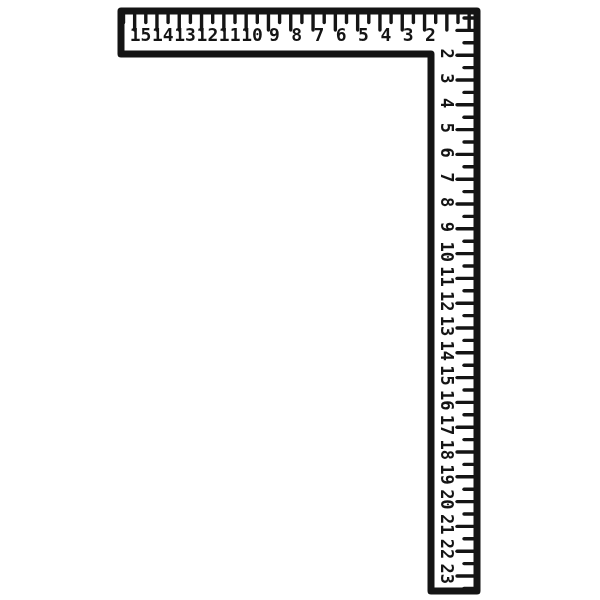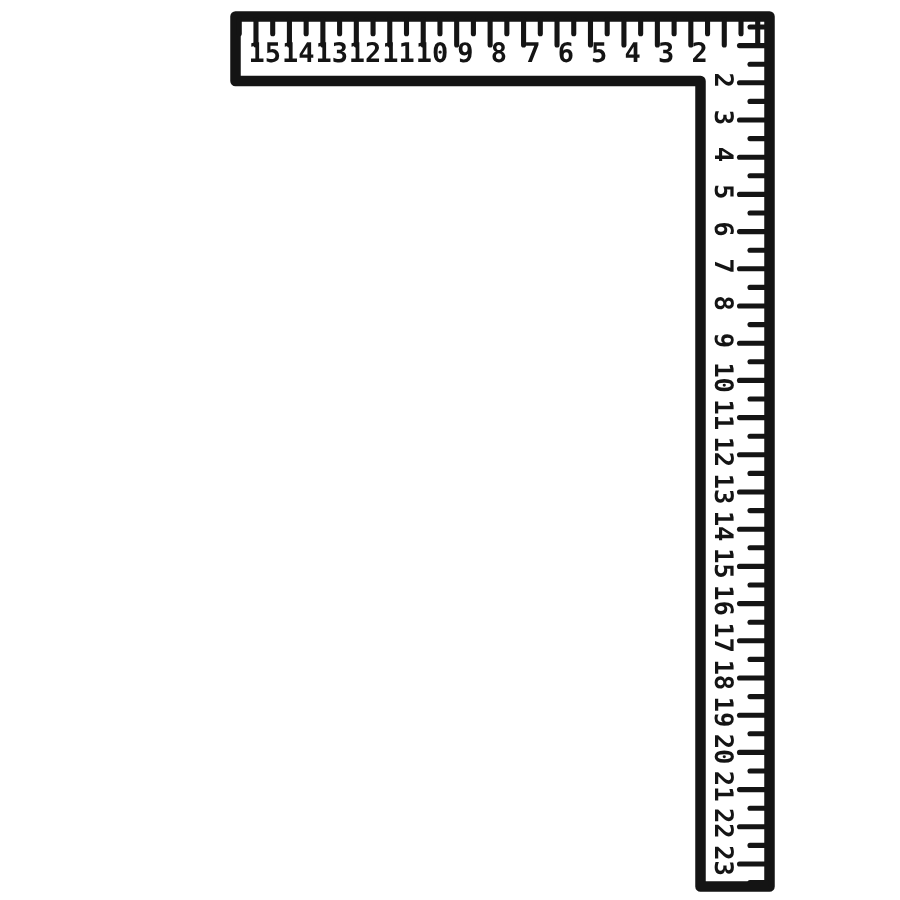--- a/index.html
+++ b/index.html
@@ -7,21 +7,20 @@
     padding: 0;
     width: 600px;
     height: 600px;
     overflow: hidden;
     font-family: "DejaVu Sans Mono", monospace;
   }
   .stage {
     position: relative;
     width: 518px;
     height: 600px;
-    margin-left: 36px;
   }
   svg { display: block; }
   #h-nums text {
     font-family: "DejaVu Sans Mono", monospace;
     font-weight: 700;
     font-size: 18px;
   }
   #v-nums text {
     font-family: "DejaVu Sans Mono", monospace;
     font-weight: 700;

